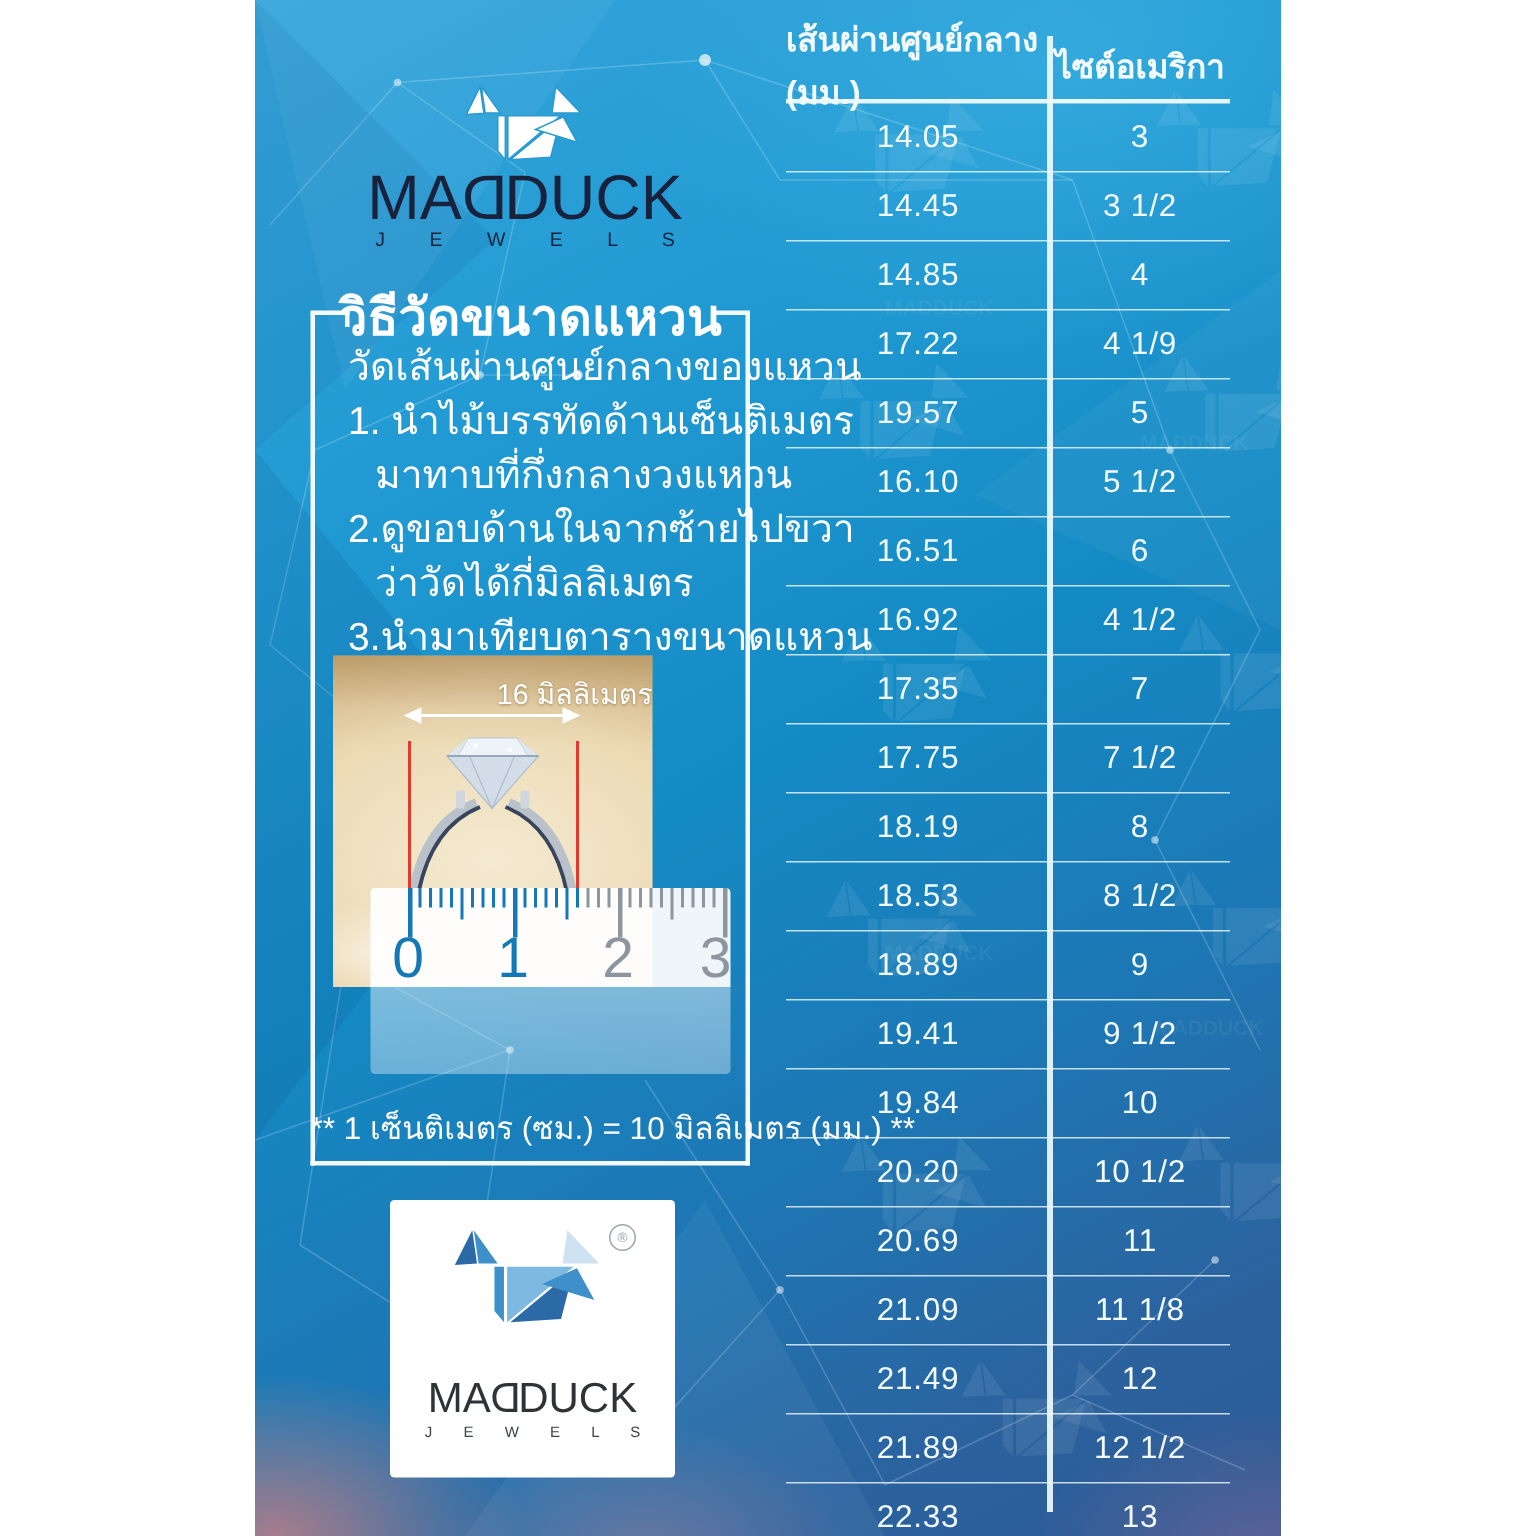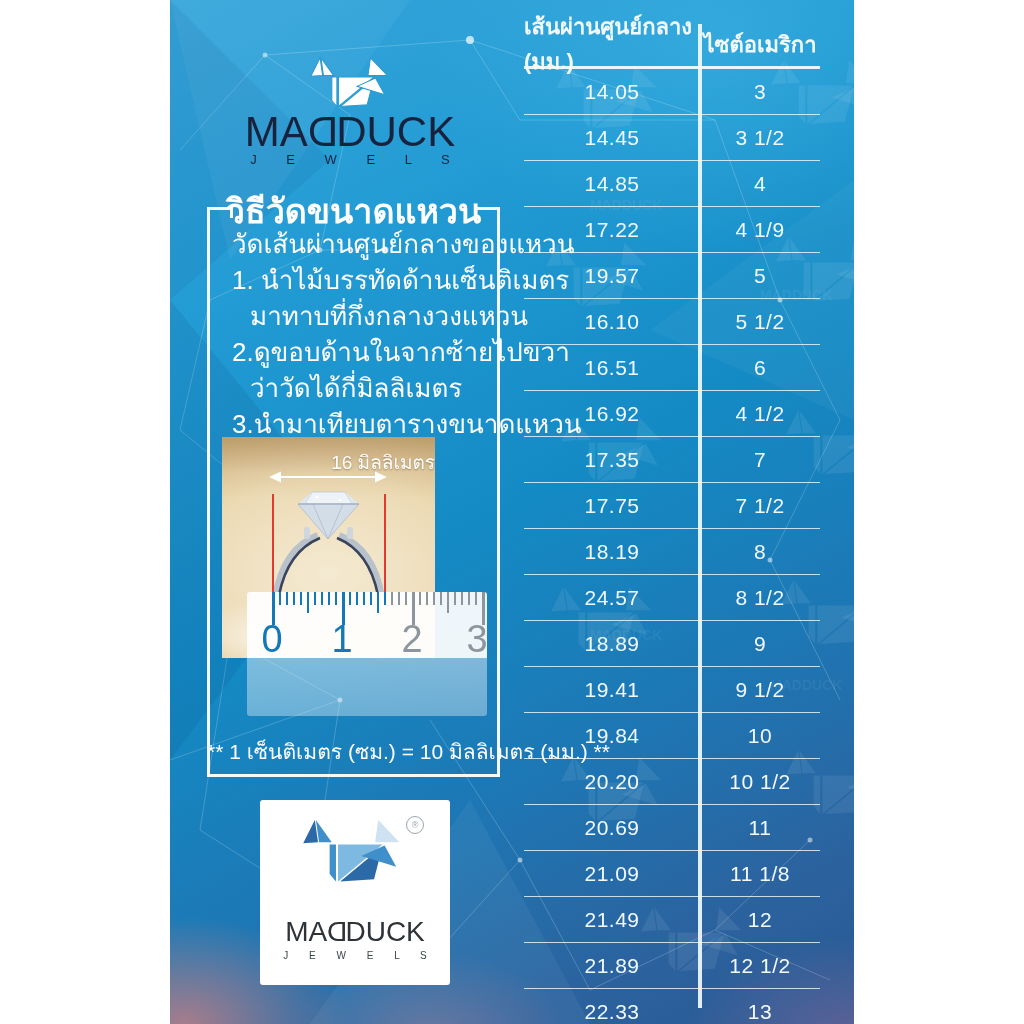--- a/index.html
+++ b/index.html
@@ -318,21 +318,21 @@
         </div>
         <div class="t-row">
           <div class="t-cell c1">17.75</div>
           <div class="t-cell c2">7 1/2</div>
         </div>
         <div class="t-row">
           <div class="t-cell c1">18.19</div>
           <div class="t-cell c2">8</div>
         </div>
         <div class="t-row">
-          <div class="t-cell c1">24.57</div>
+          <div class="t-cell c1">18.53</div>
           <div class="t-cell c2">8 1/2</div>
         </div>
         <div class="t-row">
           <div class="t-cell c1">18.89</div>
           <div class="t-cell c2">9</div>
         </div>
         <div class="t-row">
           <div class="t-cell c1">19.41</div>
           <div class="t-cell c2">9 1/2</div>
         </div>

